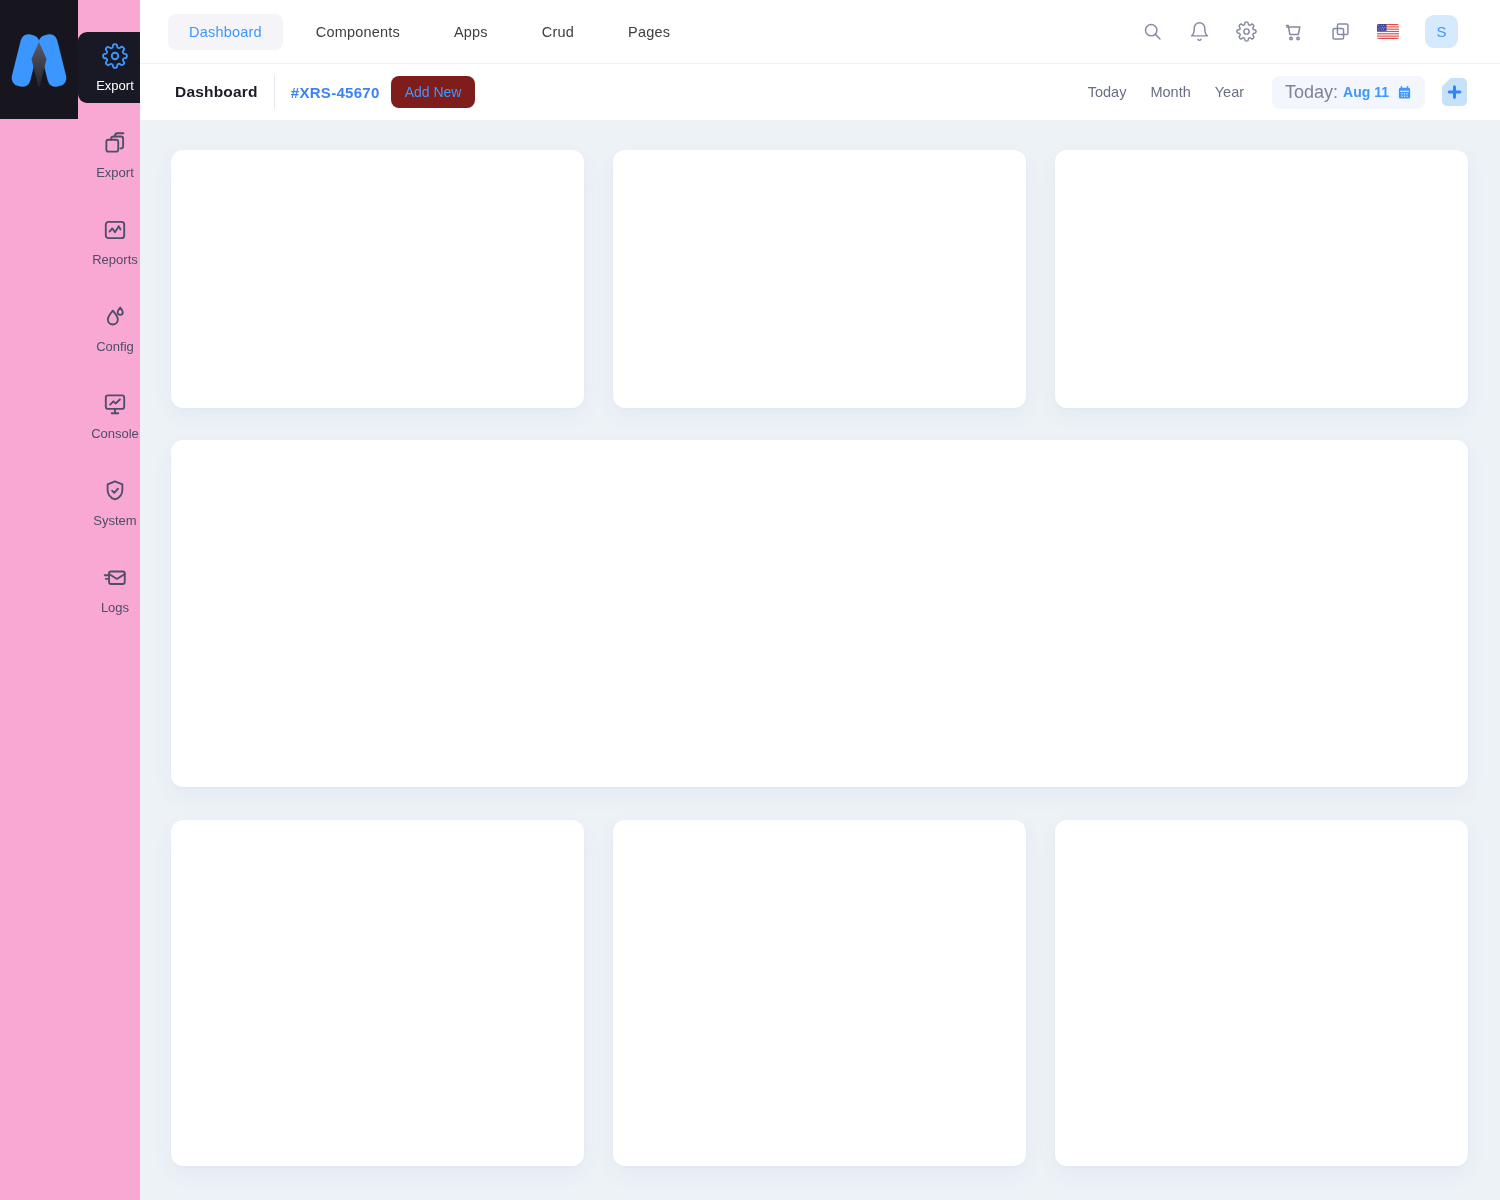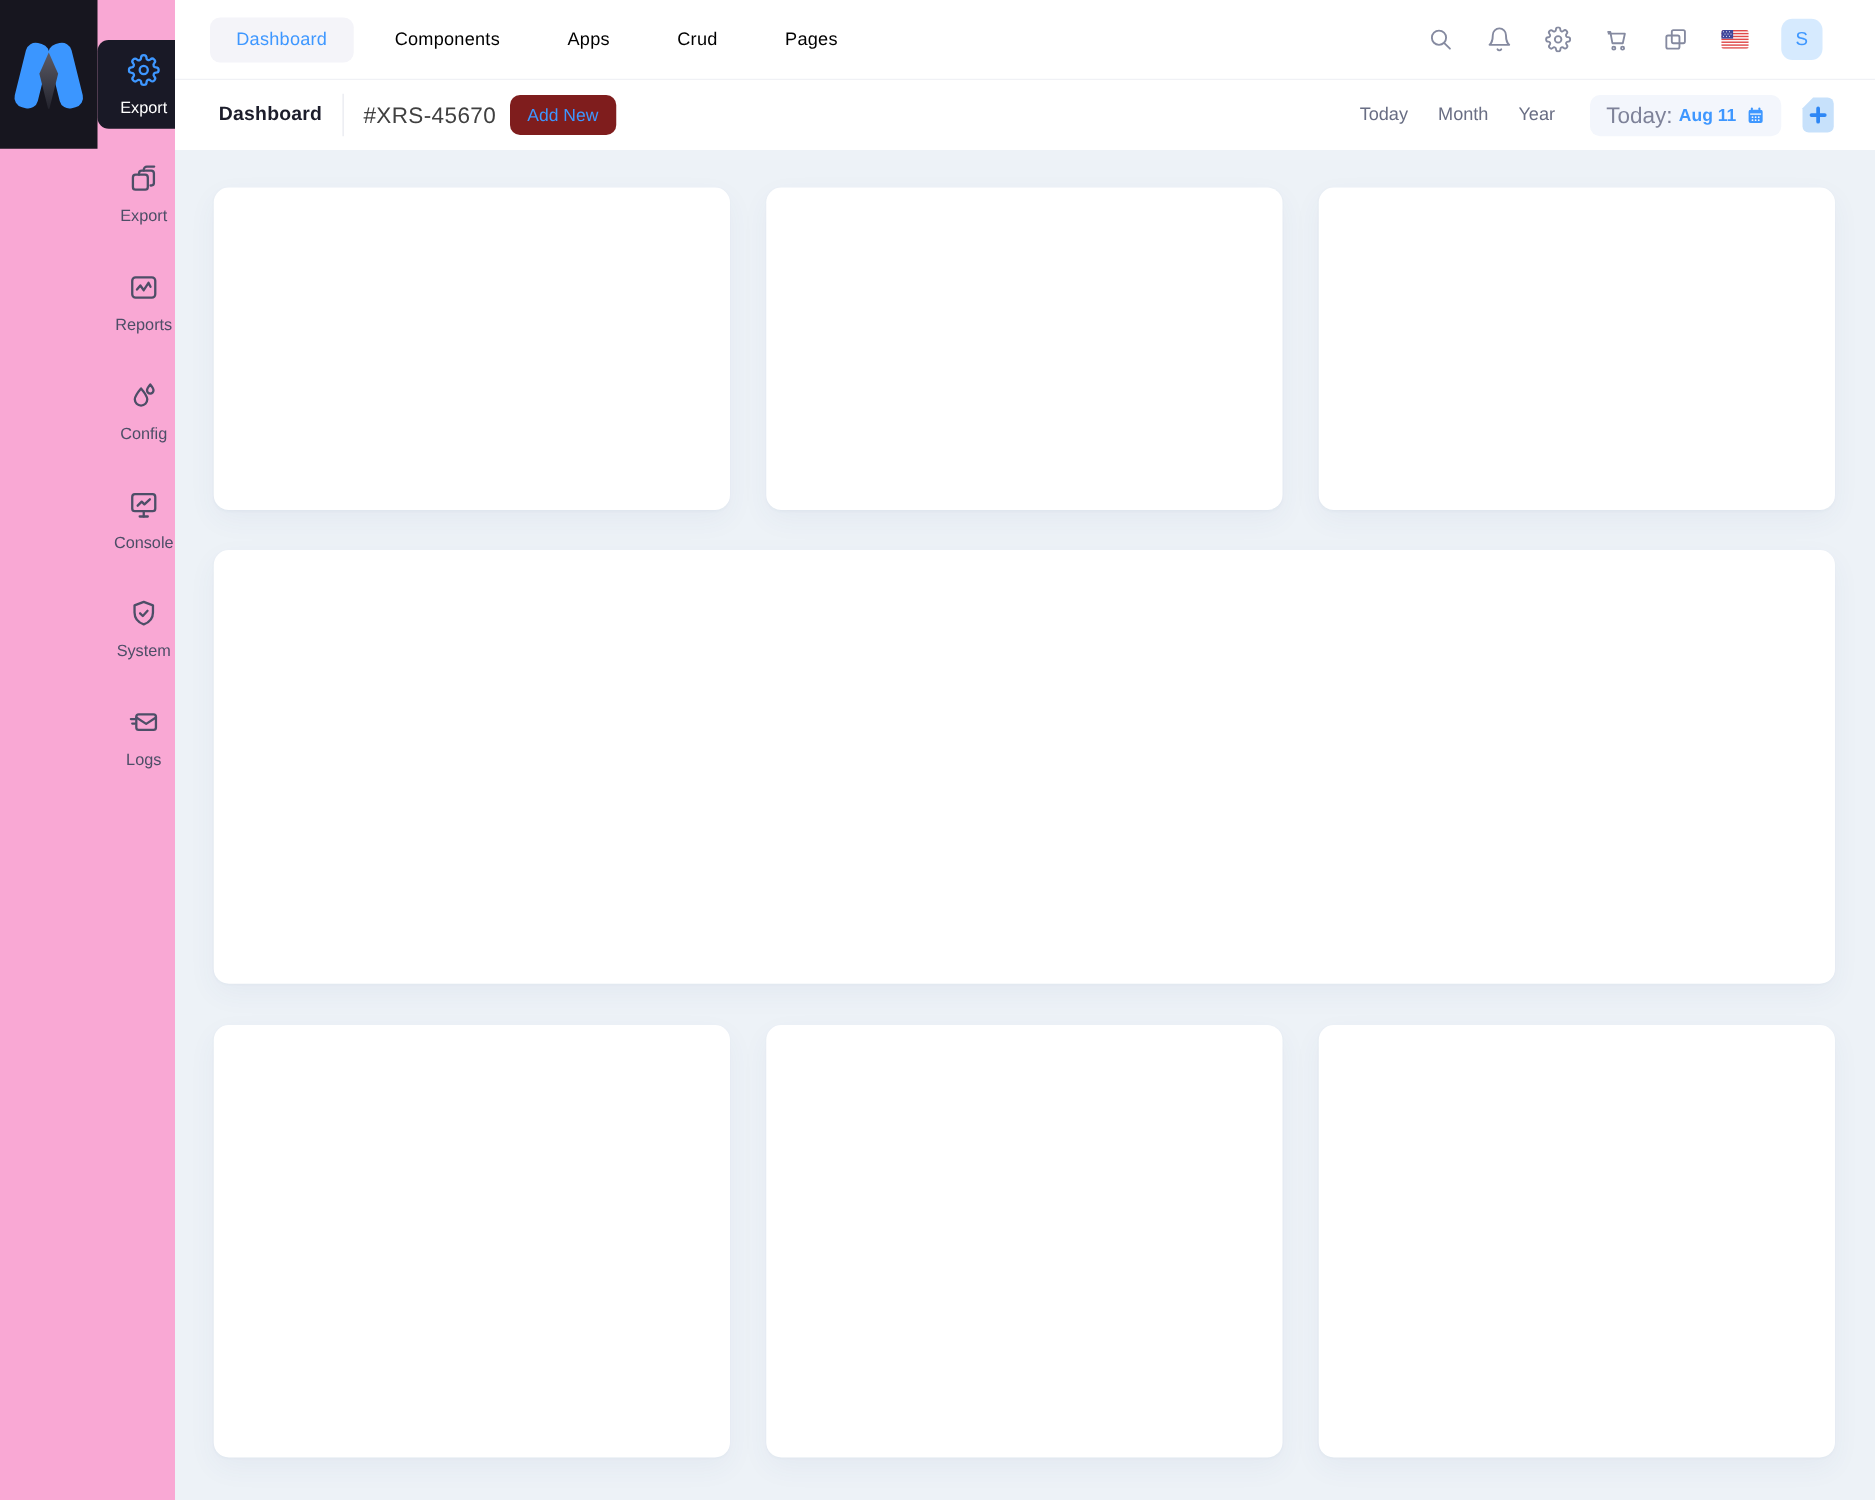--- a/index.html
+++ b/index.html
@@ -27,42 +27,42 @@
 
   
   .main { flex:1; display:flex; flex-direction:column; }
 
   .topbar {
     height:64px; background:#ffffff; border-bottom:1px solid #f0f1f5;
     display:flex; align-items:center; justify-content:space-between; padding:0 42px 0 28px;
   }
   .top-nav { display:flex; align-items:center; gap:12px; }
   .top-nav-item {
-    font-size:14.5px; font-weight:500; color:#000000; padding:10px 21px; border-radius:8px; cursor:pointer;
+    font-size:14.5px; font-weight:500; color:#404040; padding:10px 21px; border-radius:8px; cursor:pointer;
     letter-spacing:.2px;
   }
   .top-nav-item.active { background:#f4f4f9; color:#3e97ff; }
 
   .topbar-actions { display:flex; align-items:center; gap:26px; color:#858aa0; }
   .tb-icon { width:21px; height:21px; cursor:pointer; }
   .flag { width:22px; height:15px; border-radius:2px; cursor:pointer; display:block; }
   .avatar {
     width:33px; height:33px; border-radius:9px; background:#d6eafe; color:#3e97ff;
     display:flex; align-items:center; justify-content:center; font-size:15px; font-weight:500; cursor:pointer;
   }
 
   
   .subheader {
     height:56px; background:#ffffff; display:flex; align-items:center; justify-content:space-between;
     padding:0 32px 0 35px;
   }
   .sub-left { display:flex; align-items:center; }
   .page-title { font-size:15.5px; font-weight:700; color:#1c1d2b; letter-spacing:.2px; }
   .v-divider { width:1px; height:34px; background:#e7e9f0; margin:0 16px; }
-  .ref-code { font-size:18px; color:#404040; margin-right:11px; letter-spacing:.3px; }
+  .ref-code { font-size:15px; color:#3b82f6; margin-right:11px; letter-spacing:.3px;font-weight:bold; }
   .add-new-btn {
     background:#7f1d1d; color:#3e97ff; font-size:14px; font-weight:500;
     padding:8px 14px; border-radius:8px; border:none; cursor:pointer; font-family:inherit;
   }
   .sub-right { display:flex; align-items:center; }
   .range-link { font-size:14.5px; color:#696e84; margin-left:24px; cursor:pointer; }
   .date-pill {
     margin-left:28px; background:#f3f6fc; border-radius:8px; height:33px;
     display:flex; align-items:center; gap:5px; padding:0 13px; cursor:pointer;
   }

